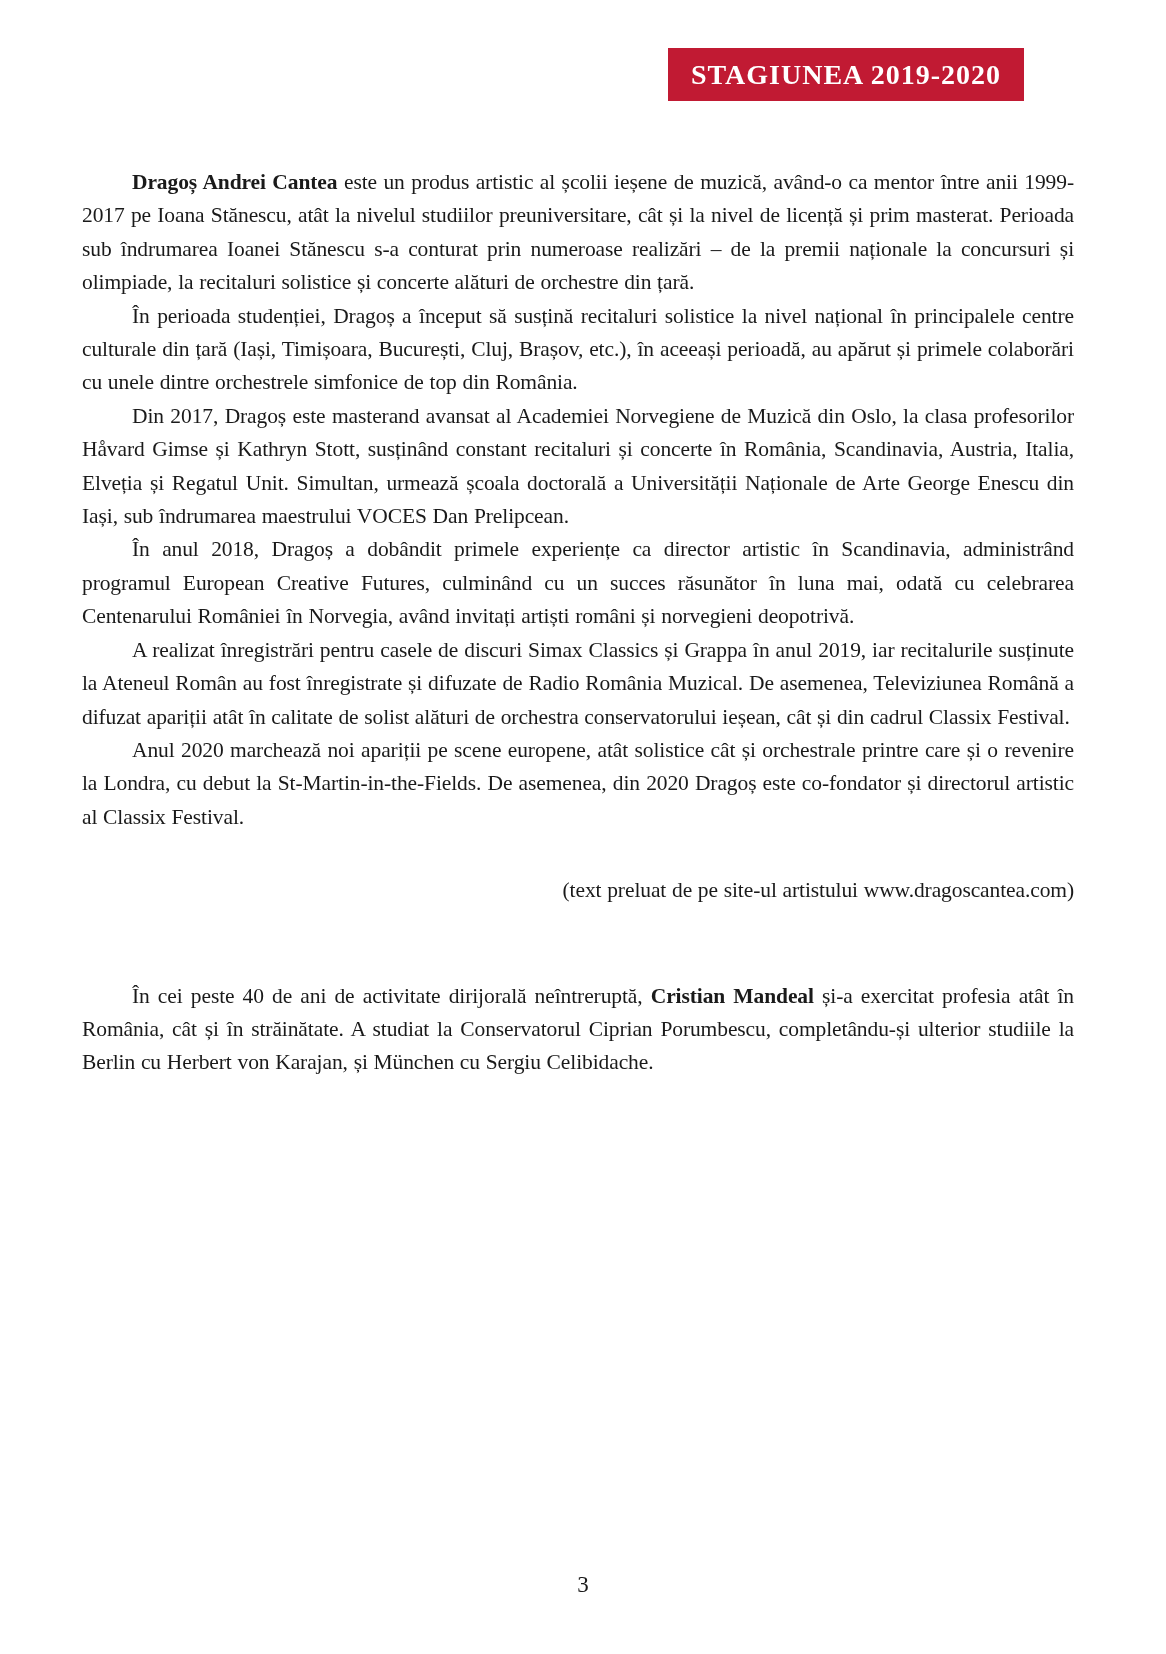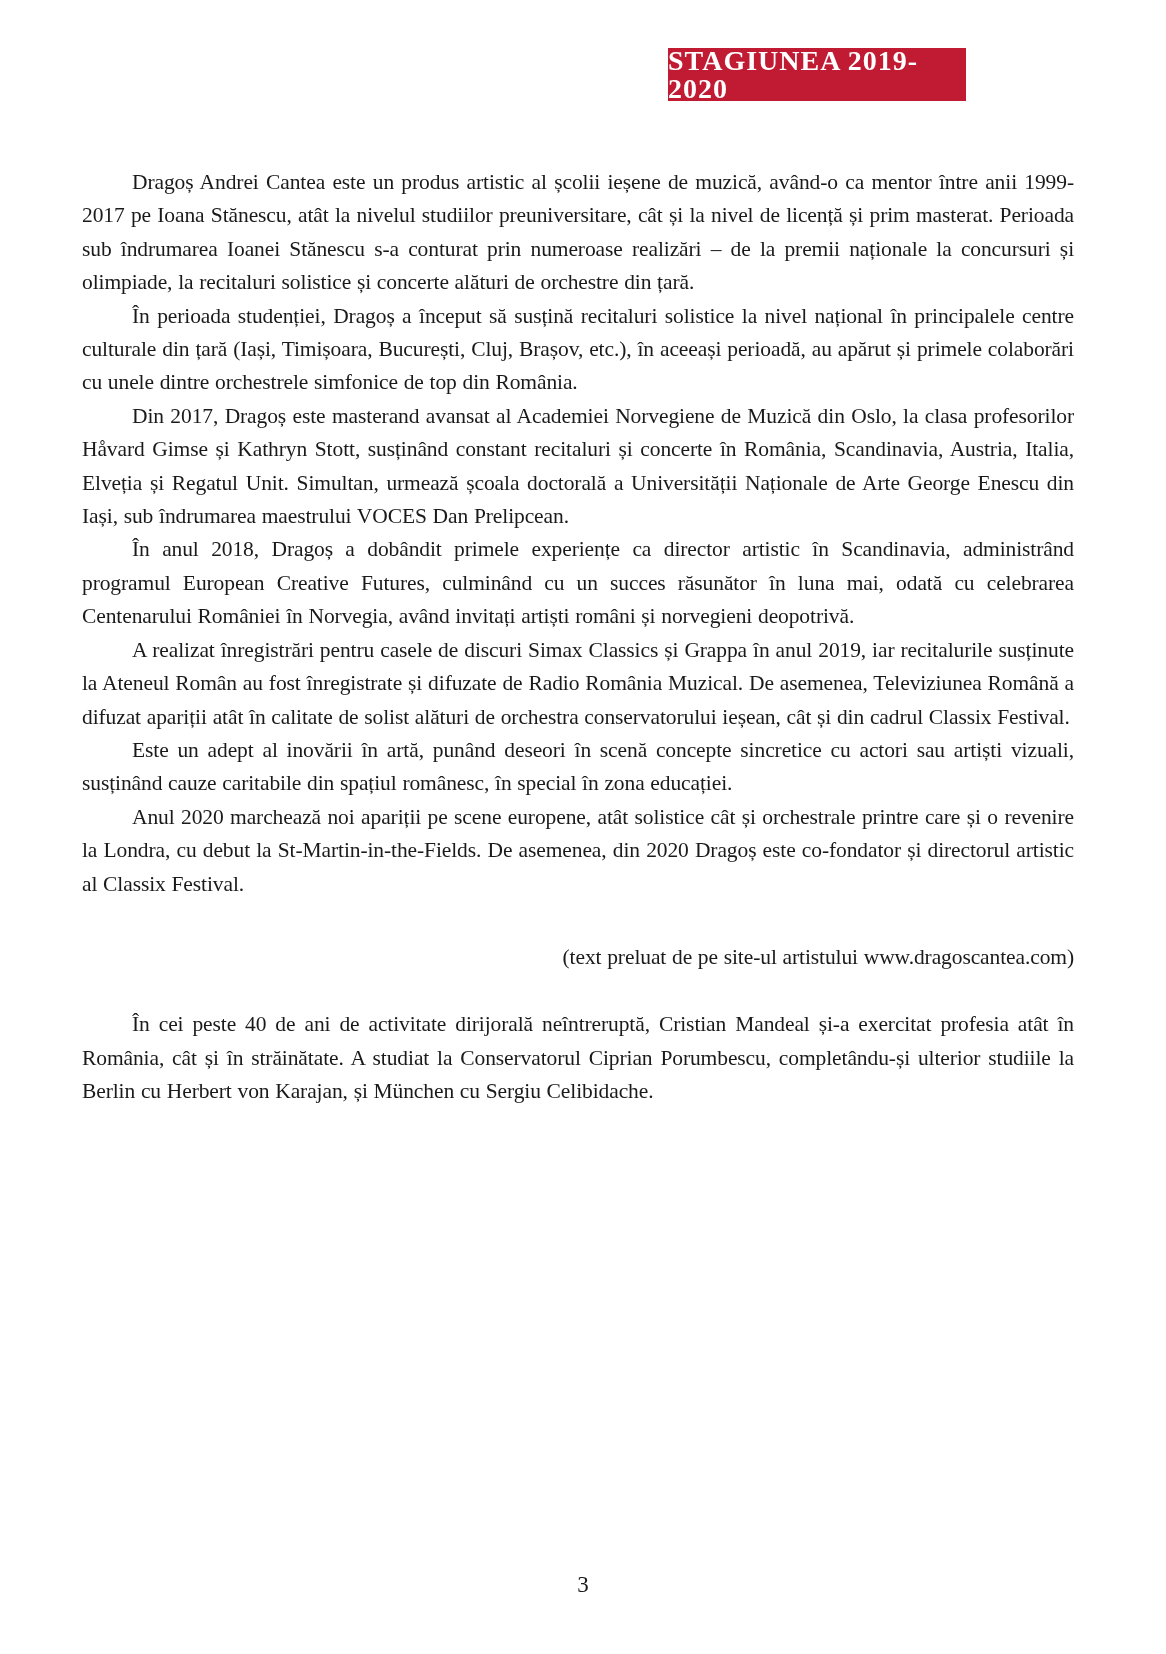--- a/index.html
+++ b/index.html
@@ -14,21 +14,21 @@
     margin: 0 auto;
     background: #ffffff;
     font-family: "Liberation Serif", "DejaVu Serif", serif;
     color: #1a1a1a;
     overflow: hidden;
   }
   .banner {
     position: absolute;
     top: 48px;
     left: 668px;
-    width: 298px;
+    width: 356px;
     height: 53px;
     display: flex;
     align-items: center;
     justify-content: center;
   }
   .banner span {
     font-weight: bold;
     font-size: 28px;
     letter-spacing: 1px;
     line-height: 1;
@@ -42,22 +42,22 @@
   .article p.para {
     margin: 0;
     font-size: 21.5px;
     line-height: 33.4px;
     text-align: justify;
     letter-spacing: -0.1px;
     word-spacing: 0.5px;
   }
   .article p.para.indent { text-indent: 50px; }
   .article p.para.right-align { text-align: right; text-indent: 0; margin-top: 40px; }
-  .article p.para.gap-before { margin-top: 34px; }
-  .b { font-weight: normal; }
+  .article p.para.gap-before { margin-top: 72px; }
+  .b { font-weight: bold; }
   .i { }
   .footer {
     position: absolute;
     top: 1572px;
     left: 0;
     width: 100%;
     text-align: center;
   }
   .footer span { font-size: 23px; }
 </style>
@@ -69,21 +69,20 @@
   <div class="banner" style="background: rgb(193, 26, 51); color: rgb(255, 255, 255);">
     <span>STAGIUNEA 2019-2020</span>
   </div>
 
   <div class="article">
       <p class="para indent"><span class="b">Dragoș Andrei Cantea</span><span> este un produs artistic al școlii ieșene de muzică, având-o ca mentor între anii 1999-2017 pe Ioana Stănescu, atât la nivelul studiilor preuniversitare, cât și la nivel de licență și prim masterat. Perioada sub îndrumarea Ioanei Stănescu s-a conturat prin numeroase realizări – de la premii naționale la concursuri și olimpiade, la recitaluri solistice și concerte alături de orchestre din țară.</span></p>
       <p class="para indent"><span>În perioada studenției, Dragoș a început să susțină recitaluri solistice la nivel național în principalele centre culturale din țară (Iași, Timișoara, București, Cluj, Brașov, etc.), în aceeași perioadă, au apărut și primele colaborări cu unele dintre orchestrele simfonice de top din România.</span></p>
       <p class="para indent"><span>Din 2017, Dragoș este masterand avansat al Academiei Norvegiene de Muzică din Oslo, la clasa profesorilor Håvard Gimse și Kathryn Stott, susținând constant recitaluri și concerte în România, Scandinavia, Austria, Italia, Elveția și Regatul Unit. Simultan, urmează școala doctorală a Universității Naționale de Arte </span><span class="i">George Enescu</span><span> din Iași, sub îndrumarea maestrului VOCES Dan Prelipcean.</span></p>
       <p class="para indent"><span>În anul 2018, Dragoș a dobândit primele experiențe ca director artistic în Scandinavia, administrând programul European Creative Futures, culminând cu un succes răsunător în luna mai, odată cu celebrarea Centenarului României în Norvegia, având invitați artiști români și norvegieni deopotrivă.</span></p>
       <p class="para indent"><span>A realizat înregistrări pentru casele de discuri </span><span class="i">Simax Classics</span><span> și </span><span class="i">Grappa</span><span> în anul 2019, iar recitalurile susținute la Ateneul Român au fost înregistrate și difuzate de Radio România Muzical. De asemenea, Televiziunea Română a difuzat apariții atât în calitate de solist alături de orchestra conservatorului ieșean, cât și din cadrul </span><span class="i">Classix Festival</span><span>.</span></p>
-      <p class="para indent"><span>Este un adept al inovării în artă, punând deseori în scenă concepte sincretice cu actori sau artiști vizuali, susținând cauze caritabile din spațiul românesc, în special în zona educației.</span></p>
       <p class="para indent"><span>Anul 2020 marchează noi apariții pe scene europene, atât solistice cât și orchestrale printre care și o revenire la Londra, cu debut la St-Martin-in-the-Fields. De asemenea, din 2020 Dragoș este co-fondator și directorul artistic al </span><span class="i">Classix Festival</span><span>.</span></p>
       <p class="para right-align"><span class="i">(</span><span>text preluat de pe site-ul artistului </span><span class="i">www.dragoscantea.com)</span></p>
       <p class="para indent gap-before"><span>În cei peste 40 de ani de activitate dirijorală neîntreruptă, </span><span class="b">Cristian Mandeal</span><span> și-a exercitat profesia atât în România, cât și în străinătate. A studiat la Conservatorul </span><span class="i">Ciprian Porumbescu</span><span>, completându-și ulterior studiile la Berlin cu Herbert von Karajan, și München cu Sergiu Celibidache.</span></p>
     </div>
 
   <div class="footer">
     <span>3</span>
   </div>
 
 </div>

